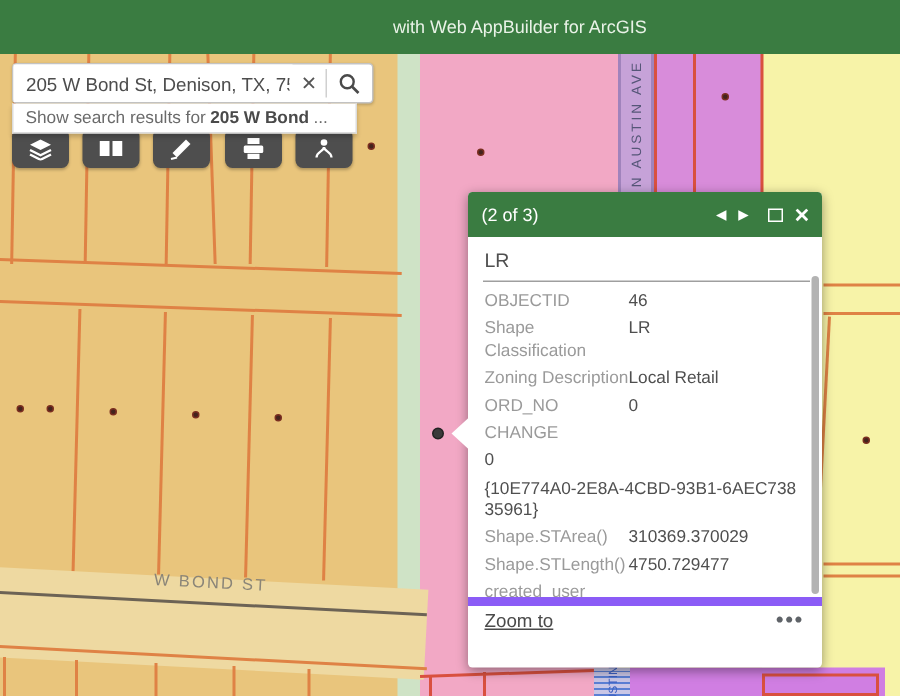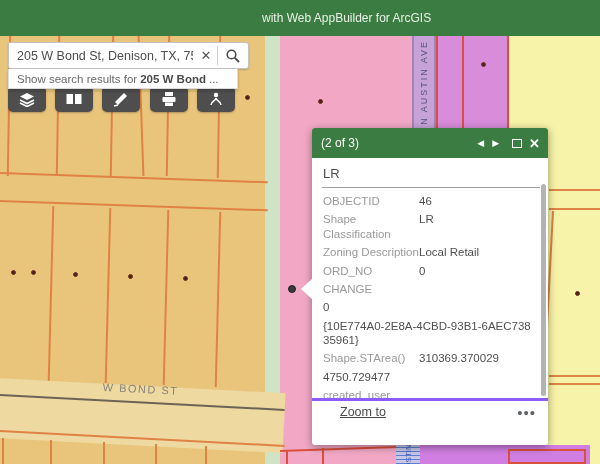--- a/index.html
+++ b/index.html
@@ -68,21 +68,21 @@
   .popup .tbar .nav { font-size:9px; margin:0 4px; cursor:pointer; }
   .popup .tbar .maxi { width:10px; height:9px; border:1.5px solid #fff; margin:0 7px 0 9px; cursor:pointer; }
   .popup .tbar .close { font-size:13px; font-weight:bold; margin-right:8px; cursor:pointer; }
   .popup .body { position:relative; height:265px; background:#fff; border-radius:0 0 3px 3px; overflow:hidden; }
   .popup .ptitle { font-size:13px; color:#4f4f4f; font-weight:500; padding:8px 12px 6px 11px; }
   .popup .divider { height:1px; background:#9f9f9f; margin:0 8px 6px 10px; }
   .rows { height:219px; overflow:hidden; padding:0 14px 0 11px; }
   .row { display:flex; margin-bottom:4px; font-size:11.5px; line-height:1.25; }
   .row .lab { width:96px; color:#9a9a9a; flex-shrink:0; }
   .row .val { color:#4f4f4f; word-break:break-all; }
-  .pfooter { position:absolute; left:0; right:0; bottom:0; height:25px; background:#fff; border-top:3px solid #8b5cf6; display:flex; align-items:center; justify-content:space-between; padding:0 12px 0 28px; border-radius:0 0 3px 3px; }
+  .pfooter { position:absolute; left:0; right:0; bottom:0; height:25px; background:#fff; border-top:6px solid #8b5cf6; display:flex; align-items:center; justify-content:space-between; padding:0 12px 0 11px; border-radius:0 0 3px 3px; }
   .zoomto { font-size:12.5px; color:#4a4a4a; text-decoration:underline; cursor:pointer; }
   .moredots { font-size:15px; color:#5f6368; letter-spacing:1px; cursor:pointer; }
   .pscroll { position:absolute; right:2px; top:26px; width:5px; height:212px; background:#b3b3b3; border-radius:3px; }
 </style>
 </head>
 <body>
 
 <div id="app">
 
   <div>
@@ -248,20 +248,21 @@
             <span class="val">0</span>
           </div>
         <div class="row">
             <span class="val">{10E774A0-2E8A-4CBD-93B1-6AEC73835961}</span>
           </div>
         <div class="row">
             <span class="lab">Shape.STArea()</span>
             <span class="val">310369.370029</span>
           </div>
         <div class="row">
+            <span class="lab">Shape.STLength()</span>
             <span class="val">4750.729477</span>
           </div>
         <div class="row">
             <span class="lab">created_user</span>
             <span class="val"></span>
           </div>
 
       </div>
       <div class="pfooter">
         <span class="zoomto">Zoom to</span>

